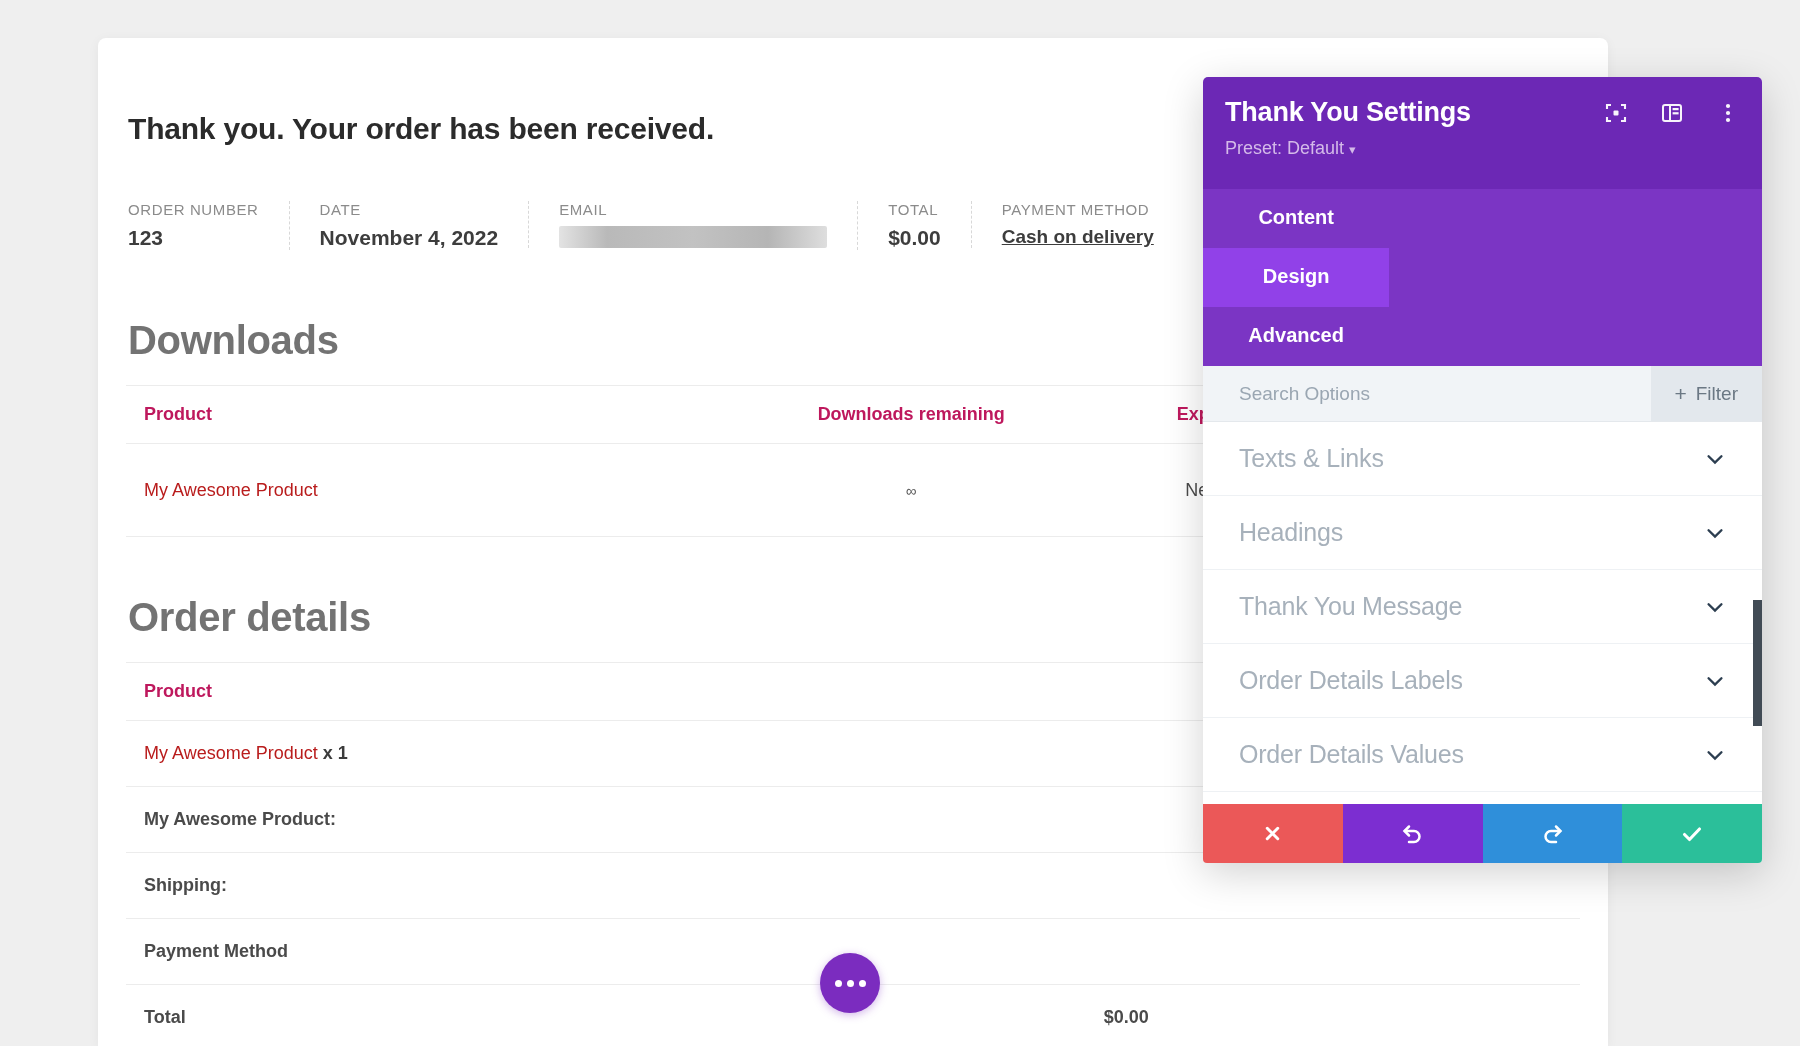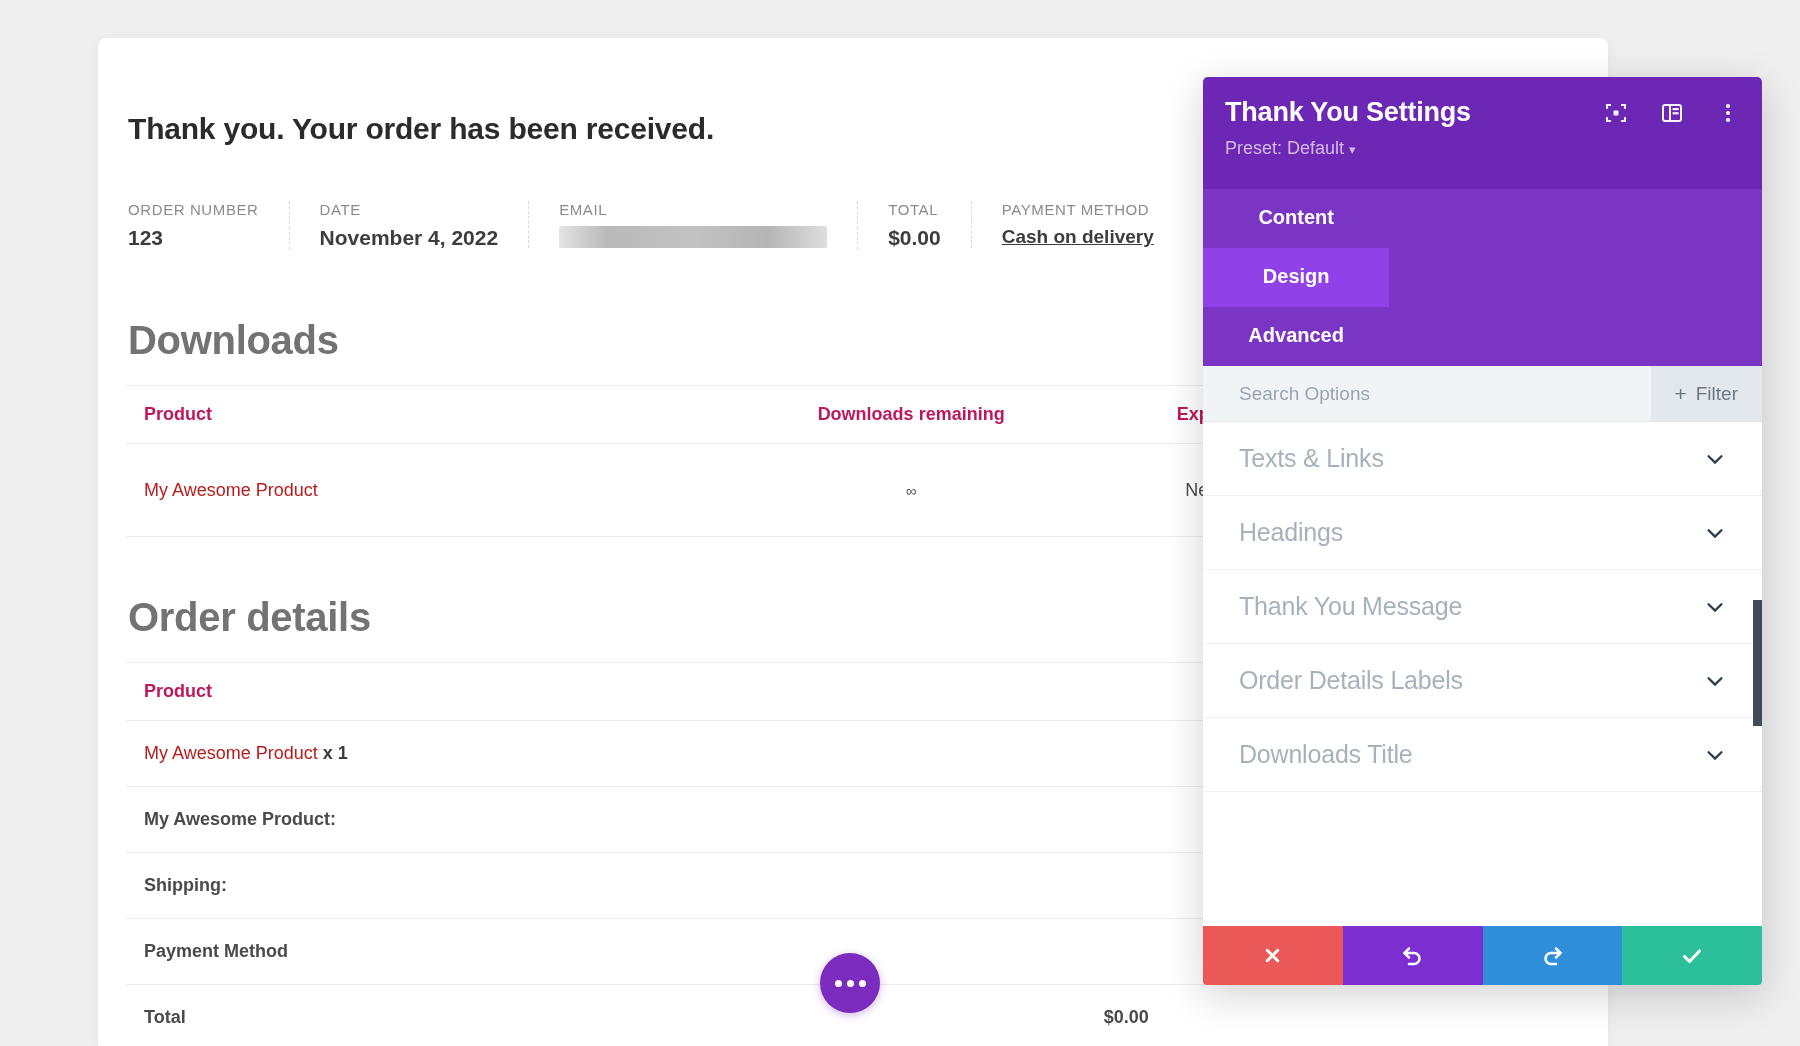--- a/index.html
+++ b/index.html
@@ -155,21 +155,21 @@
     background: #fff;
     border-radius: 50%;
   }
 
   
   .settings-panel {
     position: absolute;
     left: 1203px;
     top: 77px;
     width: 559px;
-    height: 908px;
+    height: 786px;
     background: #f4f6f8;
     border-radius: 5px 5px 4px 4px;
     box-shadow: 0 10px 40px rgba(0,0,0,0.18);
     overflow: hidden;
     z-index: 40;
     display: flex;
     flex-direction: column;
   }
 
   .panel-header {
@@ -484,20 +484,28 @@
 
     <div class="option-row">
       <span class="option-label">Order Details Labels</span>
       <span class="chev">
         <svg viewBox="0 0 24 24" width="22" height="22" fill="none" stroke="#2c3e50" stroke-width="2.6" stroke-linecap="round">
             <path d="M5 9l7 7 7-7"></path>
           </svg>
       </span>
     </div>
 
+    <div class="option-row">
+      <span class="option-label">Order Details Values</span>
+      <span class="chev">
+        <svg viewBox="0 0 24 24" width="22" height="22" fill="none" stroke="#2c3e50" stroke-width="2.6" stroke-linecap="round">
+            <path d="M5 9l7 7 7-7"></path>
+          </svg>
+      </span>
+    </div>
 
     <div class="option-row">
       <span class="option-label">Downloads Title</span>
       <span class="chev">
         <svg viewBox="0 0 24 24" width="22" height="22" fill="none" stroke="#2c3e50" stroke-width="2.6" stroke-linecap="round">
             <path d="M5 9l7 7 7-7"></path>
           </svg>
       </span>
     </div>
 

